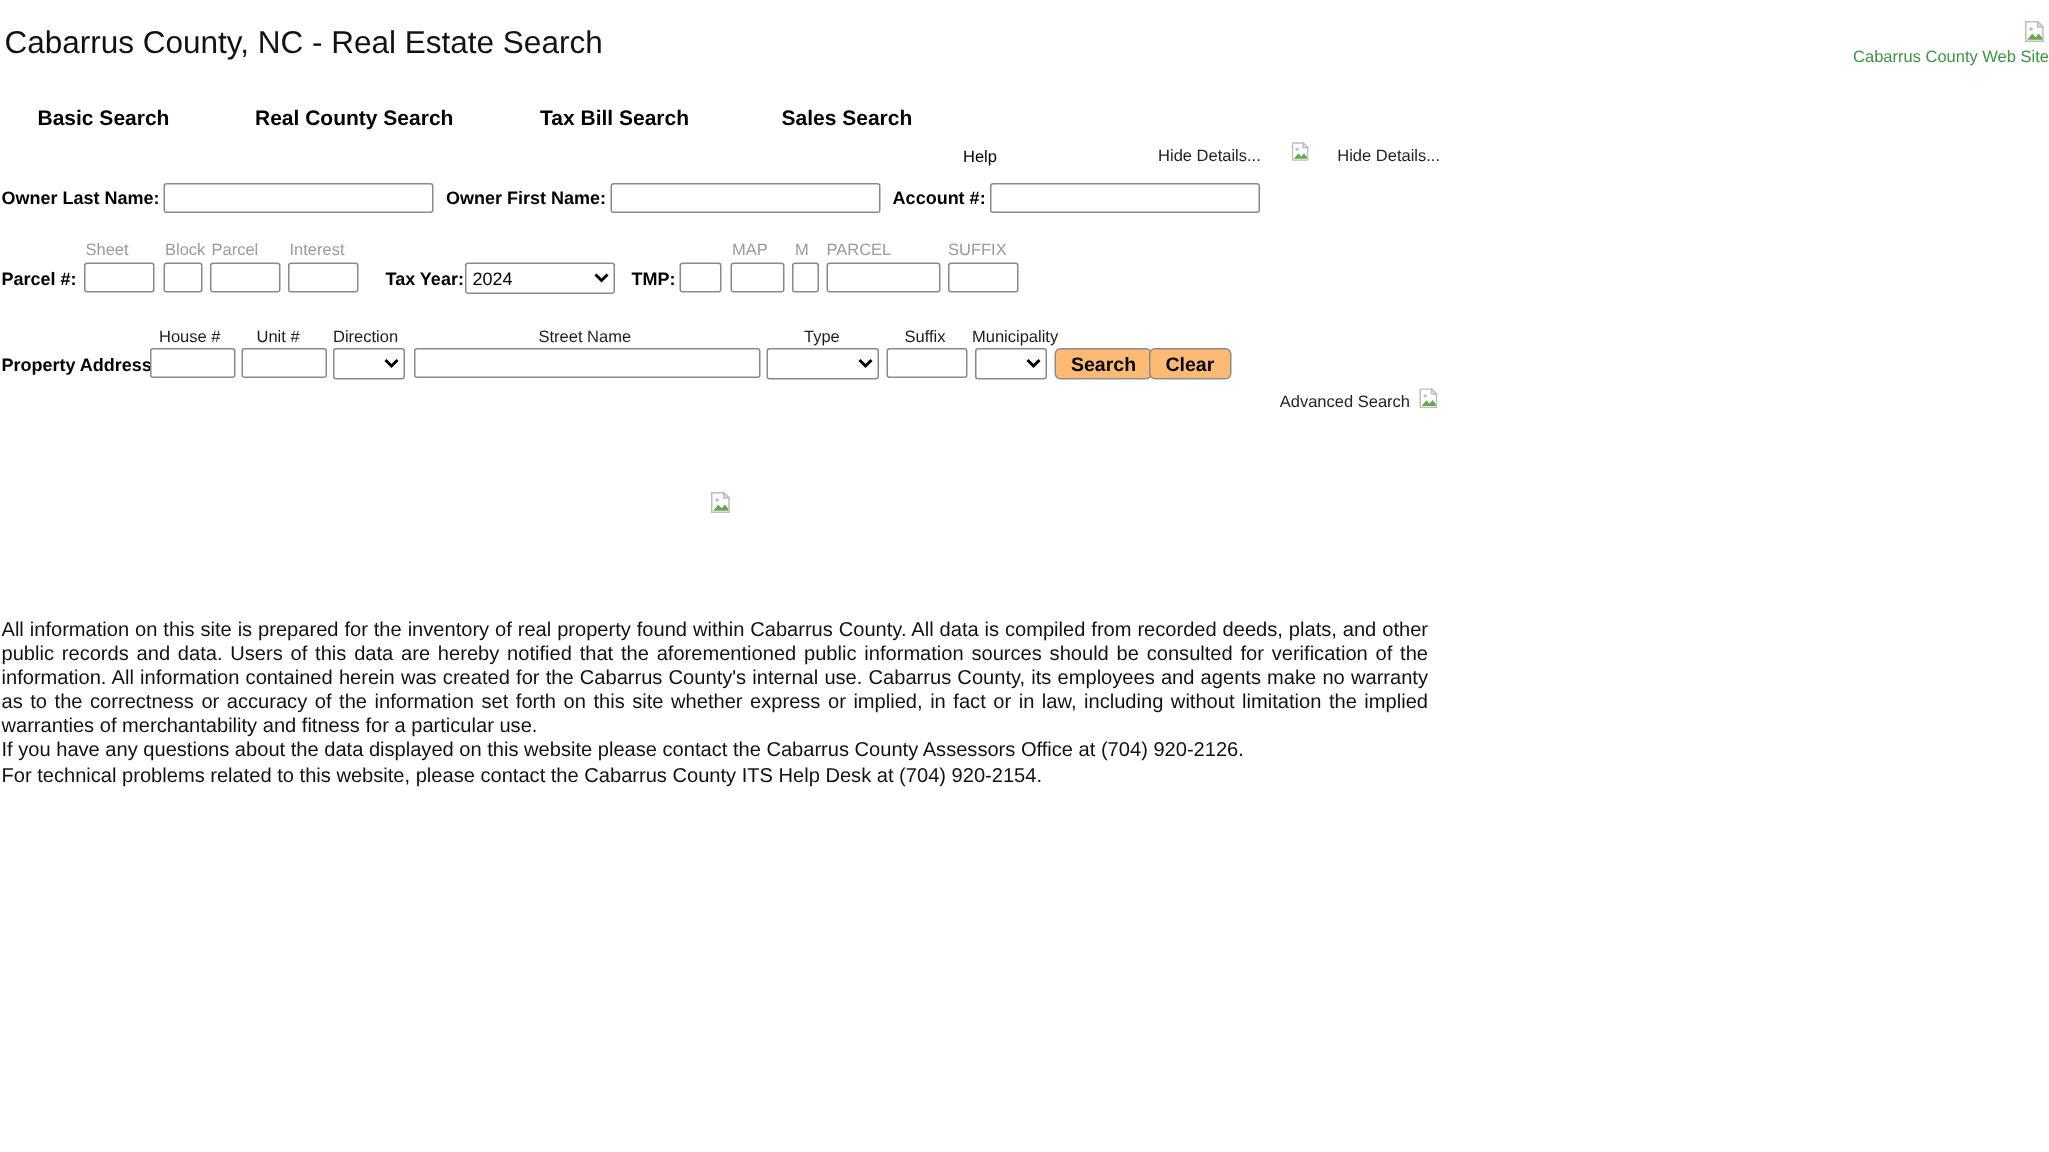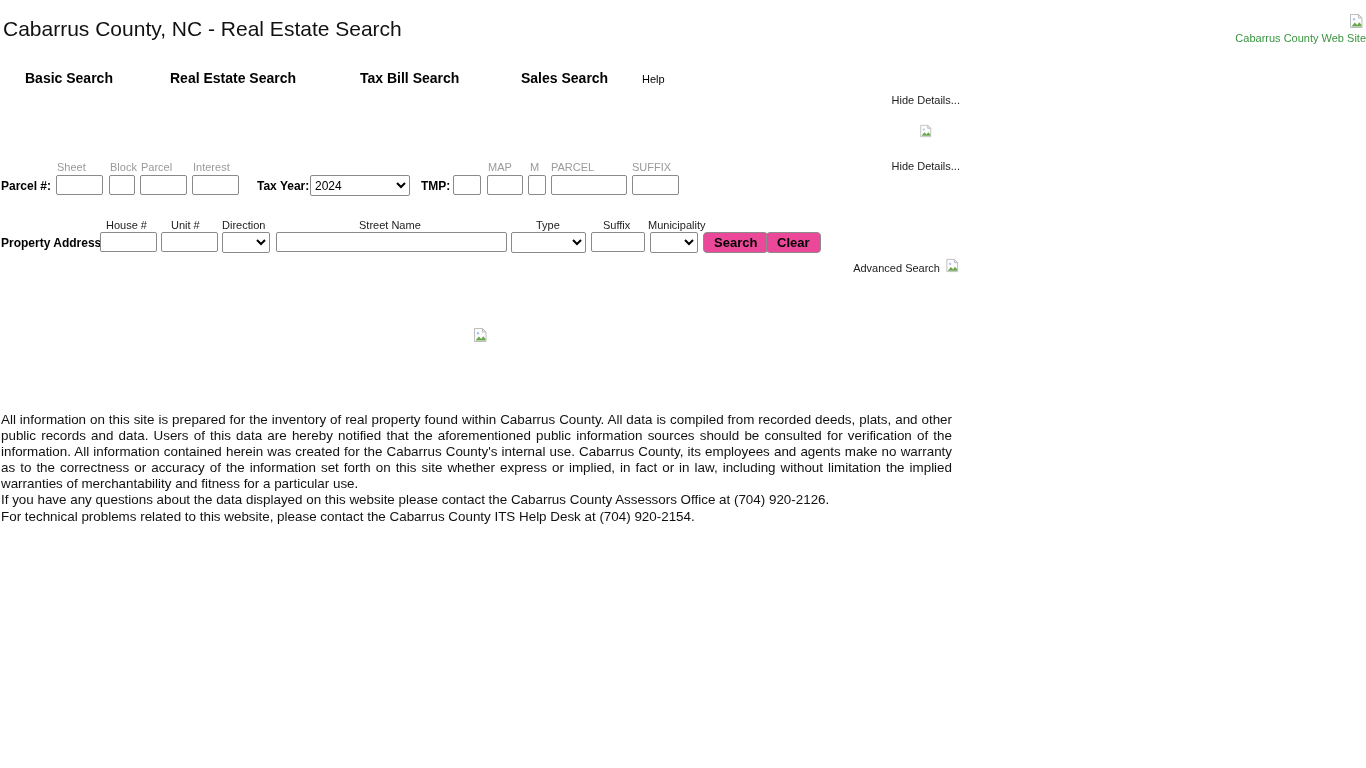--- a/index.html
+++ b/index.html
@@ -5,36 +5,36 @@
   * { margin:0; padding:0; box-sizing:border-box; }
   html,body { background:#fff; }
   #app {
     position:relative; width:1366px; height:732px; overflow:hidden;
     font-family:"Liberation Sans", sans-serif; color:#000; background:#fff;
   }
   .abs { position:absolute; }
   .title { font-size:21px; color:#111; letter-spacing:0; }
   .green-link { font-size:11px; color:#3a9440; text-decoration:none; cursor:pointer; }
   .nav-item { font-size:14px; font-weight:bold; color:#000; cursor:pointer; white-space:nowrap; }
-  .nav-help { font-size:11px; font-weight:normal; color:#000; cursor:pointer; }
+  .nav-help { font-size:11px; font-weight:normal; color:#000; cursor:pointer;margin-top:26px; }
   .small-link { font-size:11px; color:#222; cursor:pointer; white-space:nowrap; }
   .bold-label { font-size:12px; font-weight:bold; color:#000; white-space:nowrap; }
   .sub-label { font-size:11px; white-space:nowrap; }
   .gray { color:#9a9a9a; }
   .dark { color:#1c1c1c; }
   .ti {
     height:20px; border:1px solid #8a8a8a; border-radius:2px;
     font-family:"Liberation Sans", sans-serif; font-size:12px; padding:1px 3px; background:#fff;
   }
   .sel {
     height:21px; border:1px solid #8a8a8a; border-radius:2px;
     font-family:"Liberation Sans", sans-serif; font-size:12px; background:#fff; color:#000;
   }
   .btn {
-    height:21px; background:#ec4899; border:1px solid #8c8c8c; border-radius:4px;
+    height:21px; background:#fdba74; border:1px solid #8c8c8c; border-radius:4px;
     font-family:"Liberation Sans", sans-serif; font-size:13px; font-weight:bold; color:#000;
     padding:0 10px; cursor:pointer;
   }
   .flexrow { display:flex; align-items:center; }
   .disclaimer { width:951px; font-size:13.4px; line-height:16.1px; color:#111; text-align:justify; }
   .disclaimer p { margin:0; }
   .version { width:960px; text-align:center; font-size:9px; color:#b3b3b3; }
   .bimg { display:inline-block; vertical-align:middle; }
 </style>
 </head>
@@ -48,38 +48,46 @@
     <svg width="16" height="16" viewBox="0 0 16 16">
       <path d="M2.5 1.5 h8 l3.5 3.5 v9.5 h-11.5 z" fill="#fdfdfd" stroke="#bdbdbd" stroke-width="1"></path>
       <path d="M10.5 1.5 v3.5 h3.5 z" fill="#e8eef4" stroke="#bdbdbd" stroke-width="1"></path>
       <path d="M3.5 13.5 l3.3-4 2.4 2.4 2-2.6 2.3 2.8 v1.4 z" fill="#69a74e"></path>
       <circle cx="6" cy="6.3" r="1.2" fill="#a4c2f4"></circle>
     </svg>
   </span>
   <a class="abs green-link" style="right:0px; top:32px;">Cabarrus County Web Site</a>
 
   <span class="abs nav-item" style="left:25px; top:70px;">Basic Search</span>
-  <span class="abs nav-item" style="left:170px; top:70px;">Real Estate Search</span>
+  <span class="abs nav-item" style="left:170px; top:70px;">Real County Search</span>
   <span class="abs nav-item" style="left:360px; top:70px;">Tax Bill Search</span>
   <span class="abs nav-item" style="left:521px; top:70px;">Sales Search</span>
   <span class="abs nav-help" style="left:642px; top:73px;">Help</span>
 
-  <div class="abs flexrow" style="top:94px; right:406px; gap:18px;flex-direction:column;">
+  <div class="abs flexrow" style="top:94px; right:406px; gap:18px;">
     <span class="small-link">Hide Details...</span>
     <span class="bimg">
       <svg width="15" height="14" viewBox="0 0 16 16">
         <path d="M2.5 1.5 h8 l3.5 3.5 v9.5 h-11.5 z" fill="#fdfdfd" stroke="#bdbdbd" stroke-width="1"></path>
         <path d="M10.5 1.5 v3.5 h3.5 z" fill="#e8eef4" stroke="#bdbdbd" stroke-width="1"></path>
         <path d="M3.5 13.5 l3.3-4 2.4 2.4 2-2.6 2.3 2.8 v1.4 z" fill="#69a74e"></path>
         <circle cx="6" cy="6.3" r="1.2" fill="#a4c2f4"></circle>
       </svg>
     </span>
     <span class="small-link">Hide Details...</span>
   </div>
 
+  <div class="abs flexrow" style="left:1px; top:122px;">
+    <span class="bold-label">Owner Last Name:</span>
+    <input class="ti" style="width: 180px; margin-left: 3px;" type="text" value="">
+    <span class="bold-label" style="margin-left:8px;">Owner First Name:</span>
+    <input class="ti" style="width: 180px; margin-left: 3px;" type="text" value="">
+    <span class="bold-label" style="margin-left:8px;">Account #:</span>
+    <input class="ti" style="width: 180px; margin-left: 3px;" type="text" value="">
+  </div>
 
   <div class="abs" style="left:0; top:161px; width:700px; height:36px;text-decoration:underline;">
     <span class="abs sub-label gray" style="left:57px; top:0;">Sheet</span>
     <span class="abs sub-label gray" style="left:110px; top:0;">Block</span>
     <span class="abs sub-label gray" style="left:141px; top:0;">Parcel</span>
     <span class="abs sub-label gray" style="left:193px; top:0;">Interest</span>
     <span class="abs sub-label gray" style="left:455px; top:16px;">TP</span>
     <span class="abs sub-label gray" style="left:488px; top:0;">MAP</span>
     <span class="abs sub-label gray" style="left:530px; top:0;">M</span>
     <span class="abs sub-label gray" style="left:551px; top:0;">PARCEL</span>

